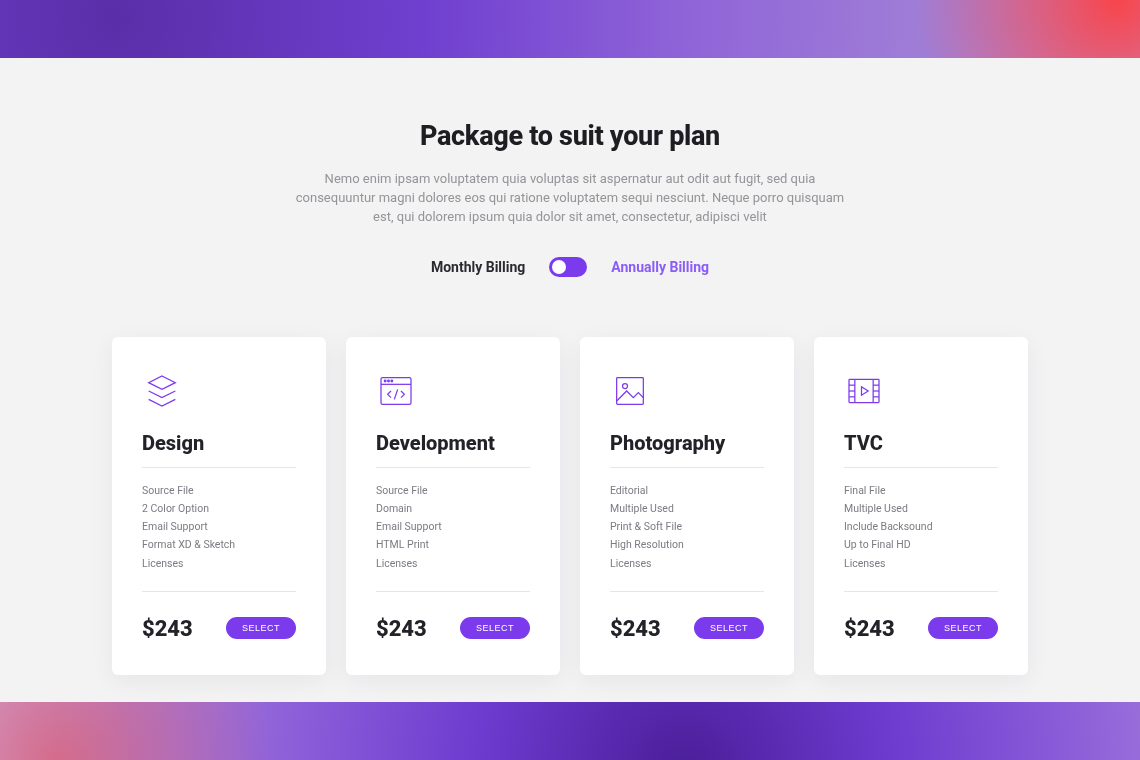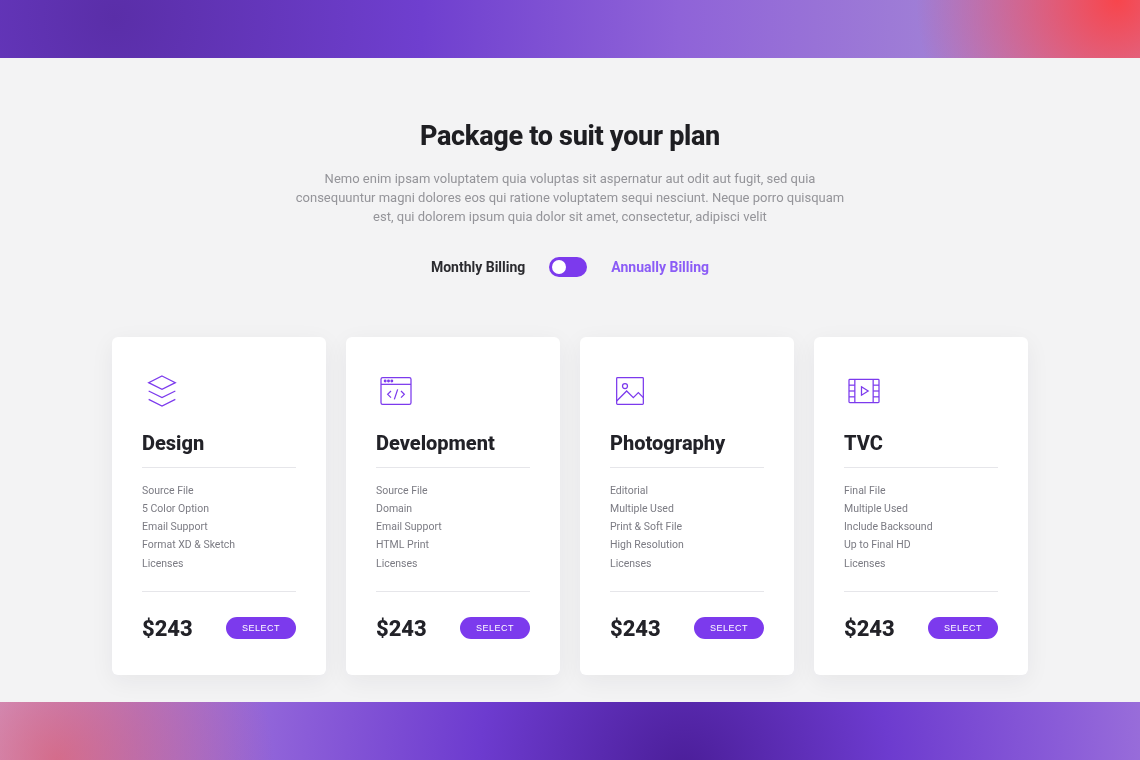--- a/index.html
+++ b/index.html
@@ -139,21 +139,21 @@
       <div class="card-icon">
         <svg viewBox="0 0 48 48">
             <polygon points="24,6 40,14 24,22 8,14"></polygon>
             <polyline points="8,24 24,32 40,24"></polyline>
             <polyline points="8,34 24,42 40,34"></polyline>
           </svg>
       </div>
       <div class="card-title">Design</div>
       <ul class="features">
         <li>Source File</li>
-        <li>5 Color Option</li>
+        <li>2 Color Option</li>
         <li>Email Support</li>
         <li>Format XD &amp; Sketch</li>
         <li>Licenses</li>
       </ul>
       <div class="card-foot">
         <span class="price">$243</span>
         <button class="select-btn">SELECT</button>
       </div>
     </div>
 

